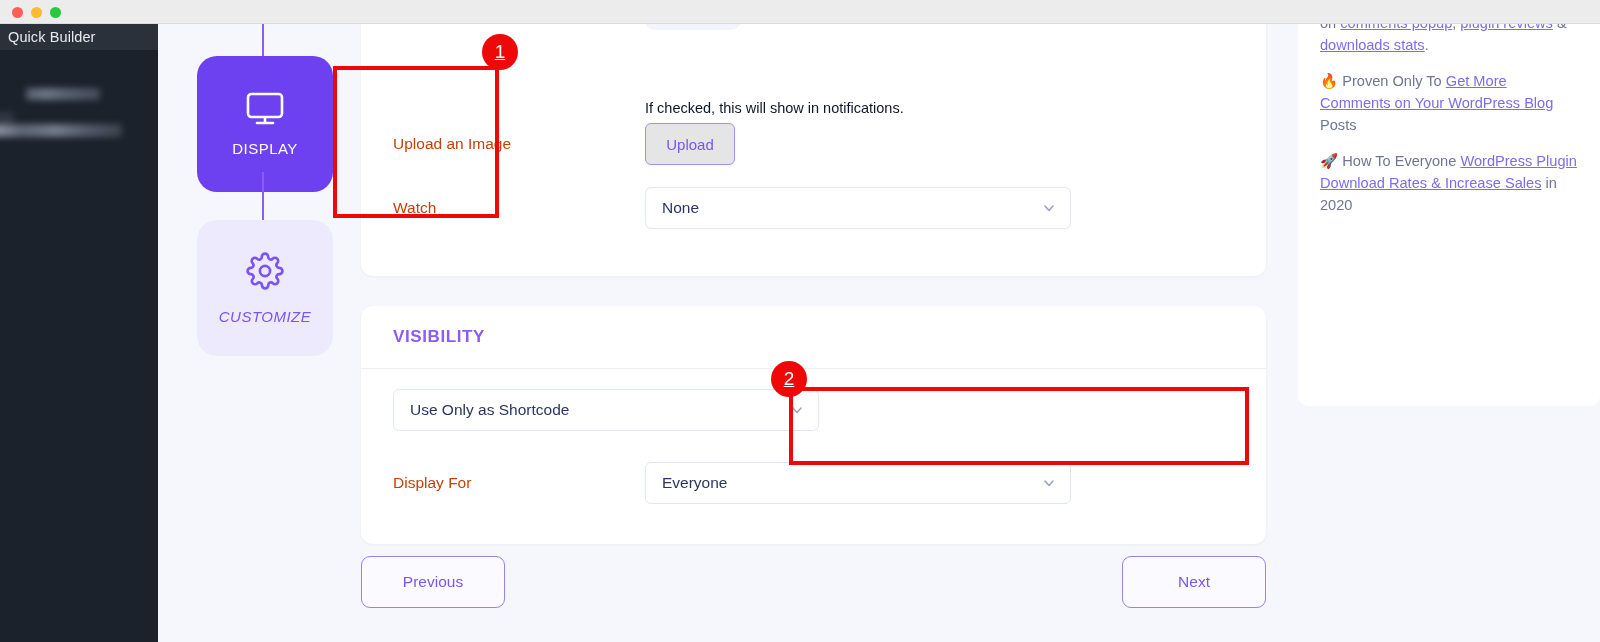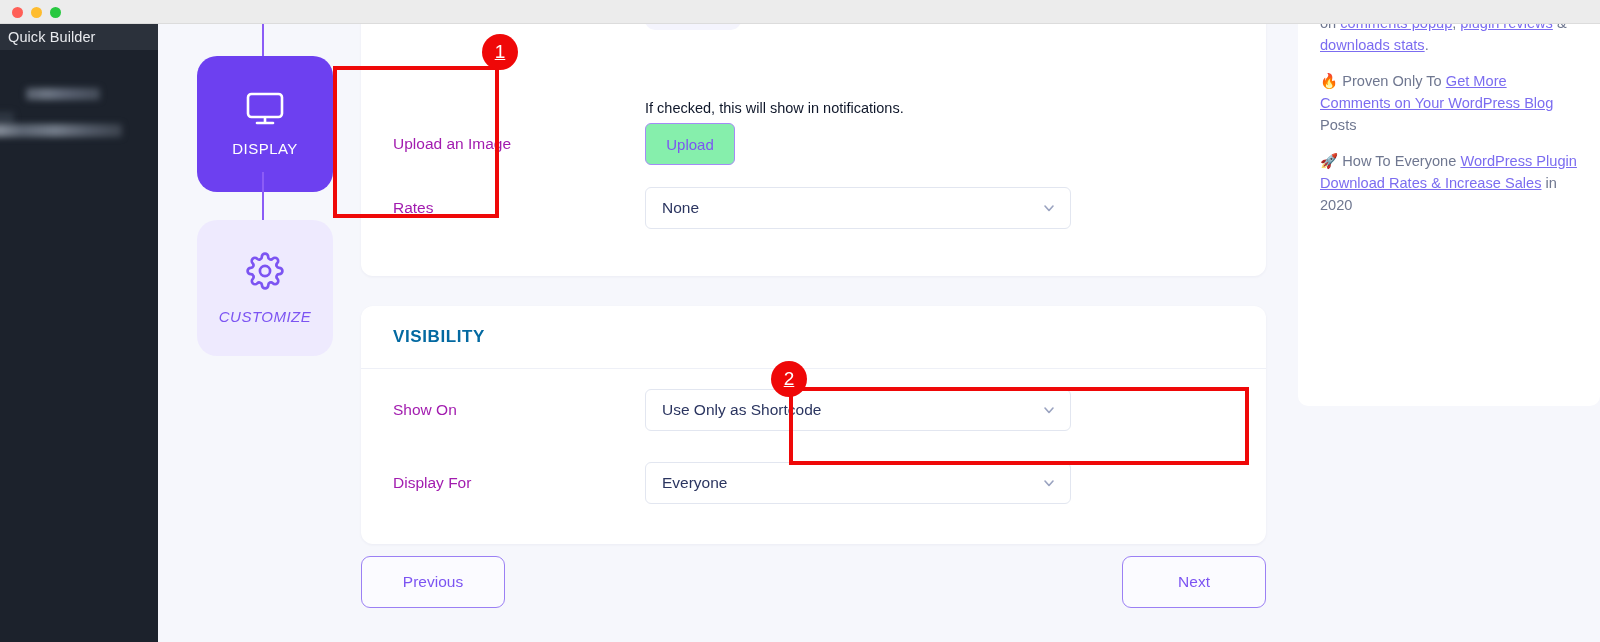--- a/index.html
+++ b/index.html
@@ -194,21 +194,21 @@
   }
 
   .row {
     display: flex; align-items: center;
     height: 64px;
     padding: 0 32px;
   }
   .row-label {
     width: 252px;
     font-size: 15.5px;
-    color: #a21caf;
+    color: #c2410c;
     flex: 0 0 252px;
   }
   .row-field { flex: 1; }
 
   .helper {
     position: absolute;
     left: 284px; top: 88px;
     font-size: 14.5px;
     color: #0f172a;
     margin-top: 12px;
@@ -229,21 +229,21 @@
     width: 46px; height: 46px;
     border-radius: 50%;
     background: #6d40f0;
   }
 
   .btn-outline {
     display: inline-flex; align-items: center; justify-content: center;
     border: 1px solid #a48bf5;
     border-radius: 6px;
     color: #7c54f2;
-    background: #86efac;
+    background: #e5e5e5;
     font-size: 15px;
     cursor: pointer;
   }
   .btn-upload { width: 90px; height: 42px; }
 
   .select {
     position: relative;
     width: 426px; height: 42px;
     border: 1px solid #e2e6f0;
     border-radius: 6px;
@@ -261,21 +261,21 @@
   }
   .select .chev svg { display: block; }
 
   .section-head {
     height: 62px;
     display: flex; align-items: center;
     padding: 0 32px;
     font-size: 17px;
     font-weight: 700;
     letter-spacing: .6px;
-    color: #0369a1;
+    color: #8b5cf6;
   }
   .divider { height: 1px; background: #eef0f7; margin: 0 0px; }
 
   
   .footer-nav {
     position: absolute; left: 203px; top: 528px;
     width: 905px; height: 60px;
     display: flex; align-items: center; justify-content: space-between;
   }
   .btn-nav {
@@ -378,40 +378,39 @@
         <div class="helper">If checked, this will show in notifications.</div>
 
         <div class="row" style="position:absolute; left:0; top:112px; width:905px;">
           <div class="row-label">Upload an Image</div>
           <div class="row-field">
             <button class="btn-outline btn-upload">Upload</button>
           </div>
         </div>
 
         <div class="row" style="position:absolute; left:0; top:176px; width:905px;">
-          <div class="row-label">Rates</div>
+          <div class="row-label">Watch</div>
           <div class="row-field">
             <div class="select">
               <span>None</span>
               <span class="chev">
                 <svg width="14" height="14" viewBox="0 0 14 14" fill="none" stroke="#9aa3c0" stroke-width="1.6" stroke-linecap="round" stroke-linejoin="round">
                   <polyline points="3,5 7,9.5 11,5"></polyline>
                 </svg>
               </span>
             </div>
           </div>
         </div>
       </div>
 
       <div class="card card-vis">
         <div class="section-head">VISIBILITY</div>
         <div class="divider"></div>
 
         <div class="row" style="height:82px;">
-          <div class="row-label">Show On</div>
           <div class="row-field">
             <div class="select">
               <span>Use Only as Shortcode</span>
               <span class="chev">
                 <svg width="14" height="14" viewBox="0 0 14 14" fill="none" stroke="#9aa3c0" stroke-width="1.6" stroke-linecap="round" stroke-linejoin="round">
                   <polyline points="3,5 7,9.5 11,5"></polyline>
                 </svg>
               </span>
             </div>
           </div>

